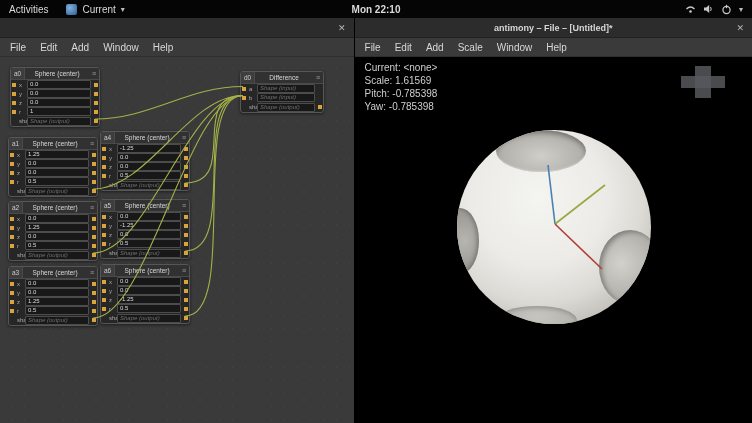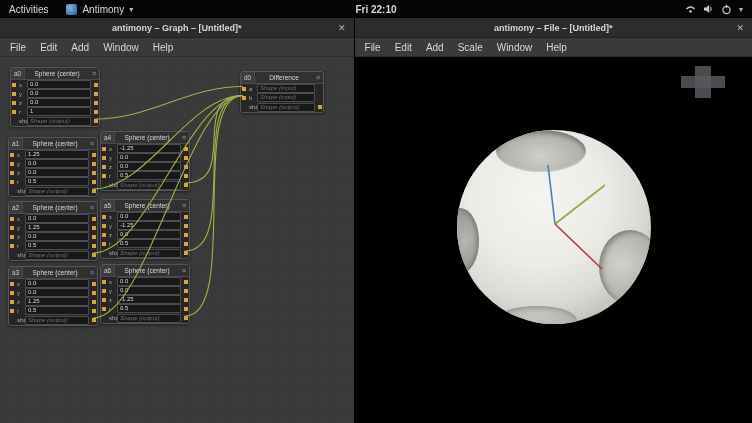--- a/index.html
+++ b/index.html
@@ -89,25 +89,25 @@
 </head>
 <body>
 
 <div class="screen">
 
   <div class="topbar">
     <div class="tb-left">
       <div class="tb-item">Activities</div>
       <div class="tb-item">
         <span class="app-icon"></span>
-        <span>Antimony</span>
+        <span>Current</span>
         <span class="caret">▾</span>
       </div>
     </div>
-    <div class="tb-center">Fri 22:10</div>
+    <div class="tb-center">Mon 22:10</div>
     <div class="tb-right">
       <svg width="11" height="10">
         <path d="M1.5 5 Q5.5 1 9.5 5" stroke="#c9c9c9" stroke-width="1.3" fill="none"></path>
         <circle cx="5.5" cy="7.5" r="1.3" fill="#c9c9c9"></circle>
       </svg>
       <svg width="11" height="10">
         <path d="M1 3.5 h2.2 L6.2 1 v8 L3.2 6.5 H1 z" fill="#c9c9c9"></path>
         <path d="M7.5 3 Q9 5 7.5 7" stroke="#c9c9c9" stroke-width="1" fill="none"></path>
       </svg>
       <svg width="11" height="11">
@@ -115,21 +115,20 @@
         <line x1="5.5" y1="0.8" x2="5.5" y2="4.2" stroke="#c9c9c9" stroke-width="1.2"></line>
       </svg>
       <span class="caret">▾</span>
     </div>
   </div>
 
   <div class="windows">
 
     <div class="window graph">
       <div class="titlebar">
-        <span>antimony – Graph – [Untitled]*</span>
         <span class="close-btn">✕</span>
       </div>
       <div class="menubar" id="graph-menubar">
           <span class="menu-item">File</span>
           <span class="menu-item">Edit</span>
           <span class="menu-item">Add</span>
           <span class="menu-item">Window</span>
           <span class="menu-item">Help</span>
         </div>
       <div class="canvas" id="graph-canvas">
@@ -427,20 +426,26 @@
       </div>
       <div class="menubar" id="view-menubar">
           <span class="menu-item">File</span>
           <span class="menu-item">Edit</span>
           <span class="menu-item">Add</span>
           <span class="menu-item">Scale</span>
           <span class="menu-item">Window</span>
           <span class="menu-item">Help</span>
         </div>
       <div class="viewport">
+        <div class="hud">
+          <div>Current: &lt;none&gt;</div>
+          <div>Scale: 1.61569</div>
+          <div>Pitch: -0.785398</div>
+          <div>Yaw: -0.785398</div>
+        </div>
         <div class="axes-widget">
           <div class="hbar"></div>
           <div class="vbar"></div>
           <div class="cblock"></div>
         </div>
         <div class="sphere">
           <div class="dimple top"></div>
           <div class="dimple left"></div>
           <div class="dimple right"></div>
           <div class="dimple bottom"></div>

